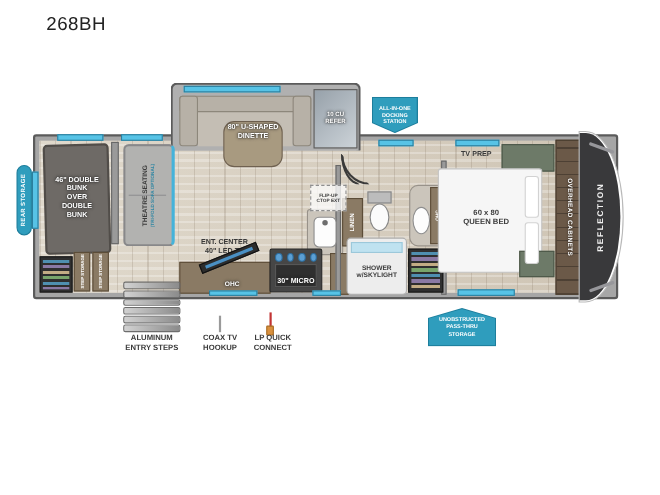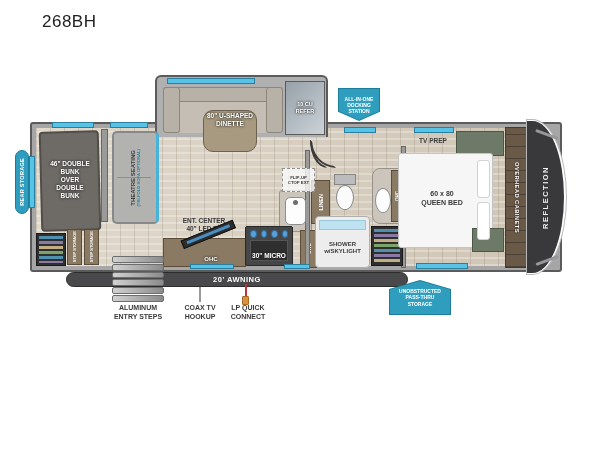--- a/index.html
+++ b/index.html
@@ -231,23 +231,20 @@
 
   <div class="abs cap-edge"></div>
   <div class="abs cap">
     <i class="acc" style="left:8px;top:12px;transform:rotate(20deg);"></i>
     <i class="acc" style="left:8px;bottom:12px;transform:rotate(-20deg);"></i>
     <div class="abs ctr" style="left:0;top:0;width:100%;height:100%;">
       <span class="vup" style="font-size:7.5px;color:#f2f2f2;font-weight:600;letter-spacing:1.5px;">REFLECTION</span>
     </div>
   </div>
 
-  <div class="abs awning ctr">
-    <span>20' AWNING</span>
-  </div>
 
   <div class="abs steps">
       <i></i>
       <i></i>
       <i></i>
       <i></i>
       <i></i>
       <i></i>
     </div>
   <div class="abs ctr ml note" style="left:88px;top:303px;width:100px;height:20px;">ALUMINUM

